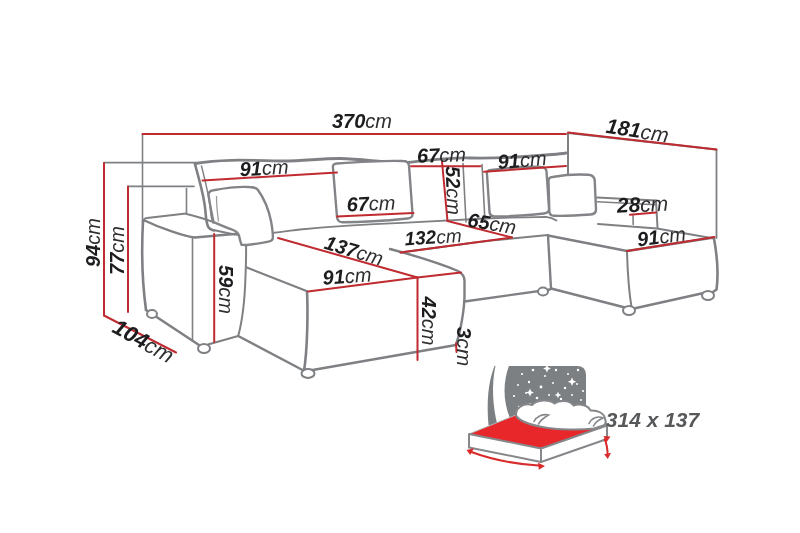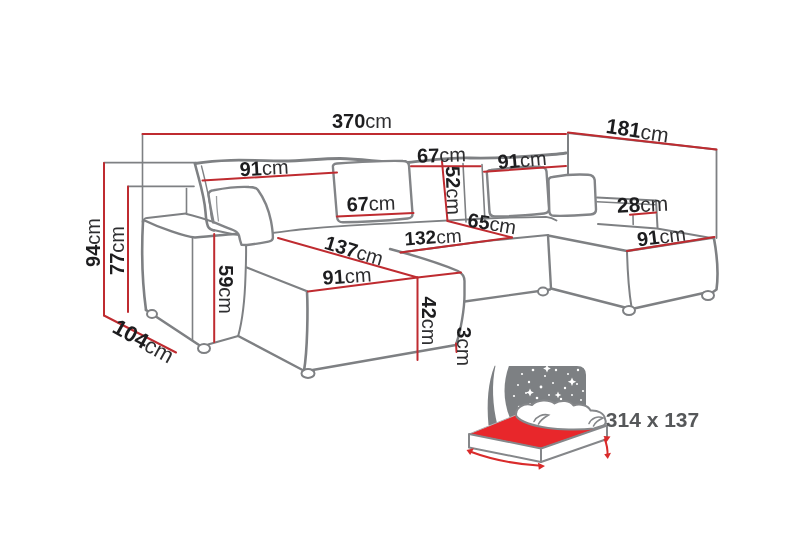--- a/index.html
+++ b/index.html
@@ -1,16 +1,16 @@
 <!DOCTYPE html>
 <html><head>
 <meta charset="utf-8">
 <style>
   html,body{margin:0;padding:0;background:#fff;}
-  #wrap{width:800px;height:533px;position:relative;overflow:hidden;background:#fde047;}
+  #wrap{width:800px;height:533px;position:relative;overflow:hidden;background:#fde047;font-style:italic;}
   svg{display:block;}
   text{font-family:"Liberation Sans",sans-serif;}
 </style>
 </head>
 <body>
 <div id="wrap">
 <svg width="800" height="533" viewBox="0 0 800 533">
   <rect x="0" y="0" width="800" height="533" fill="#ffffff"></rect>
 
   <g fill="none" stroke="#7e8083" stroke-width="2" stroke-linecap="round" stroke-linejoin="round">

